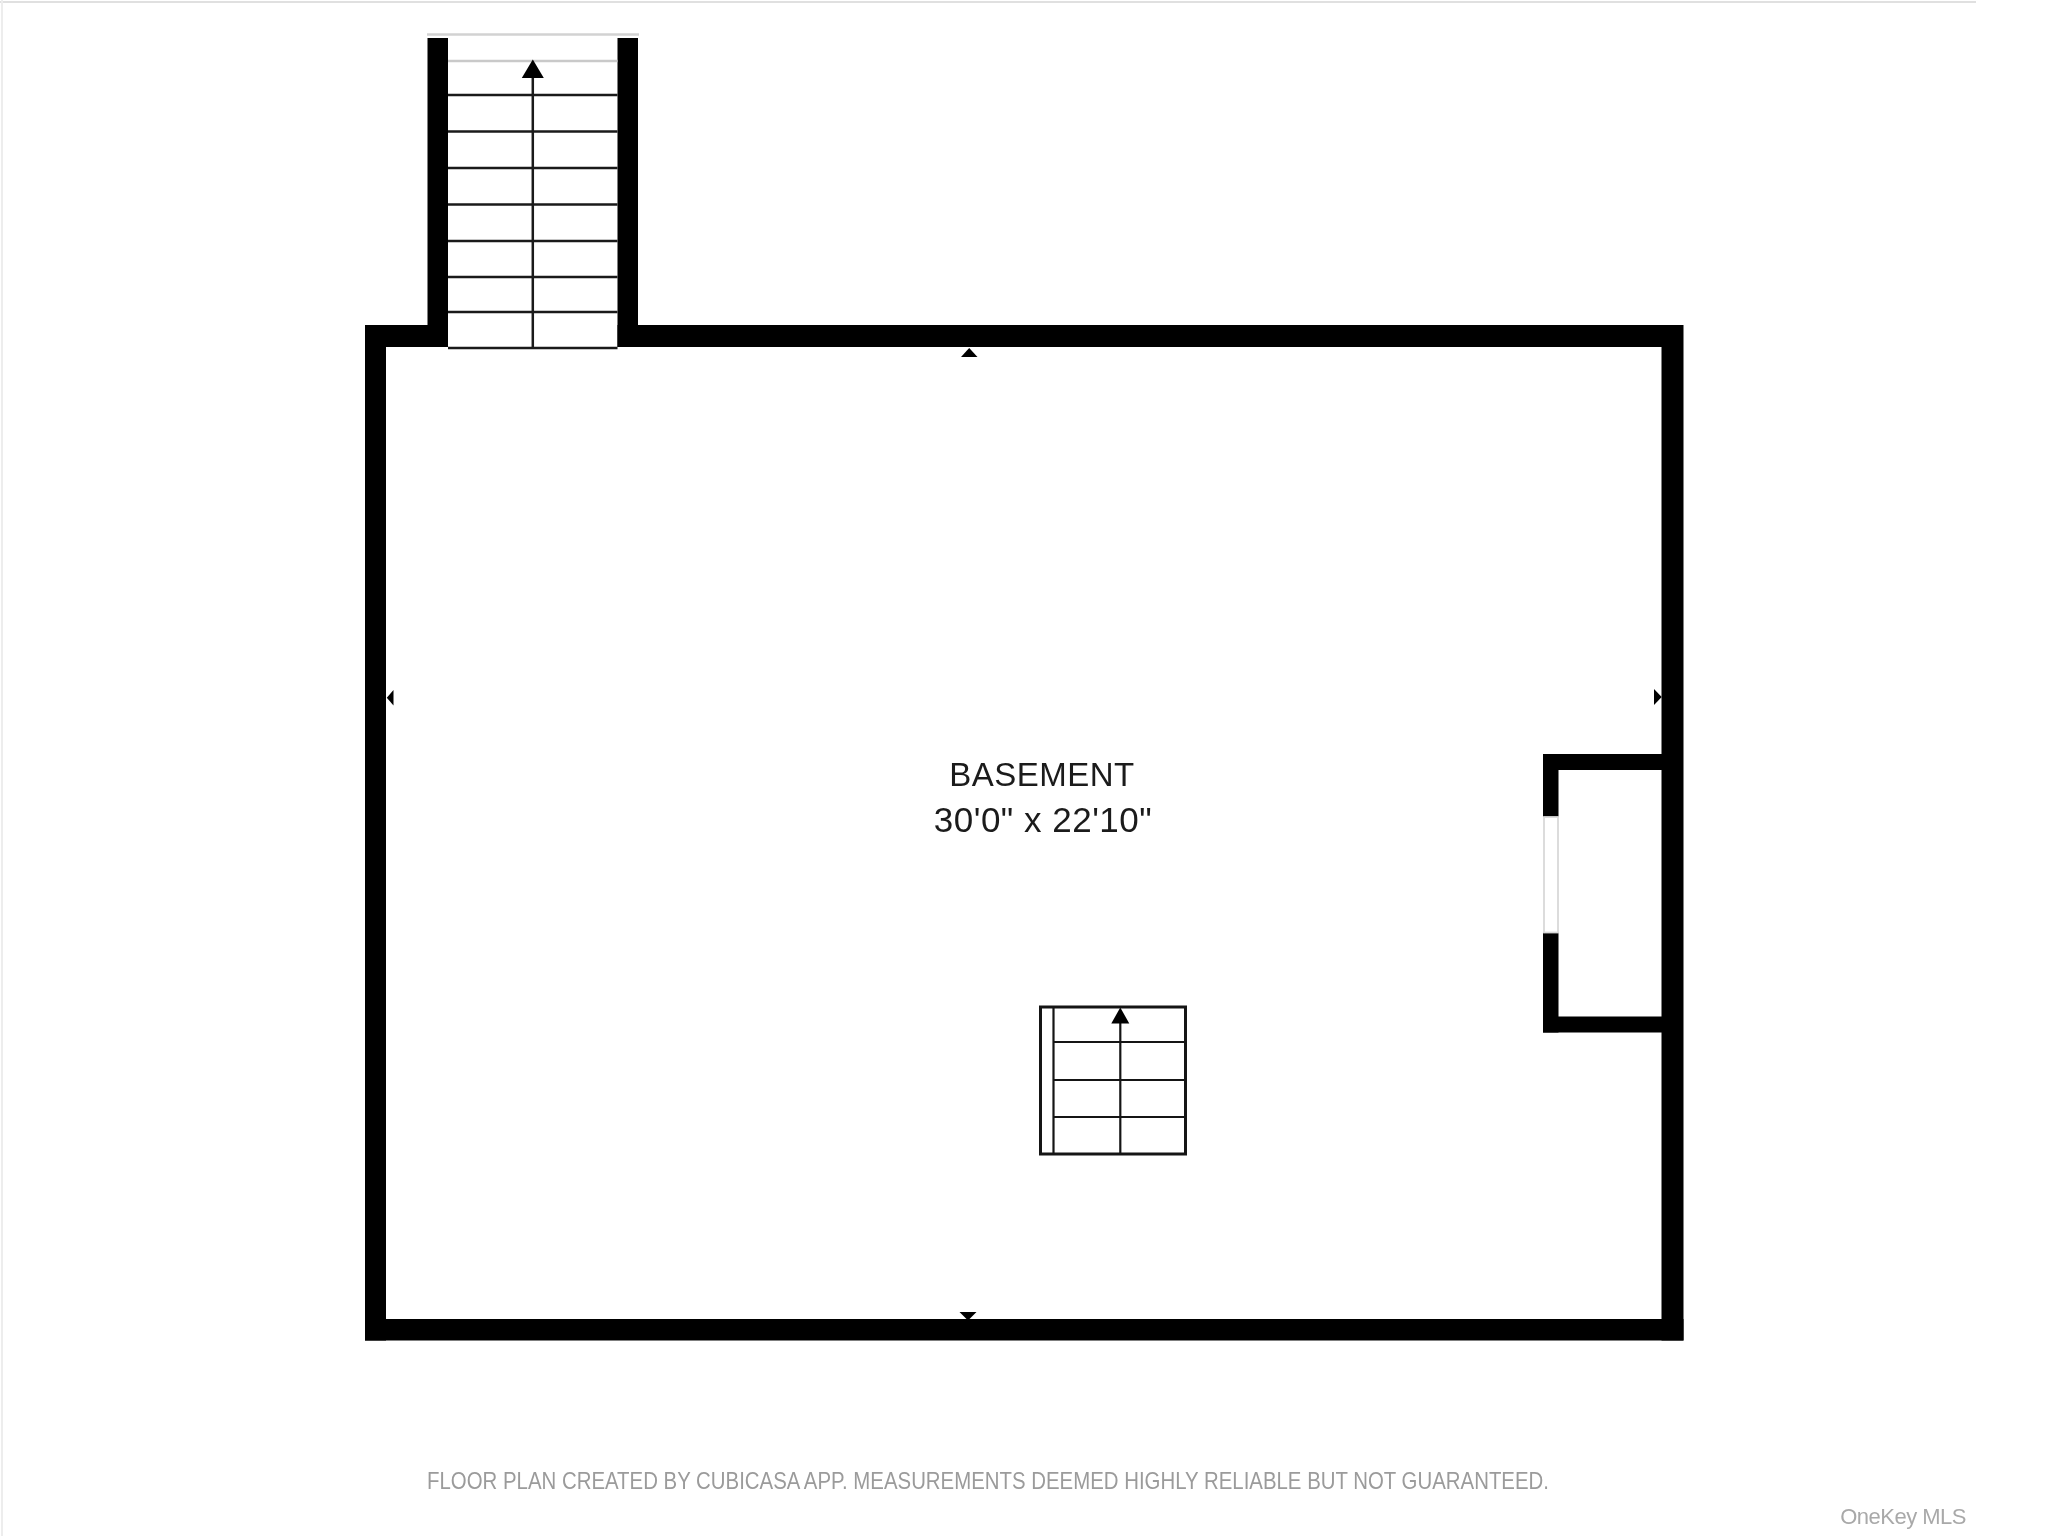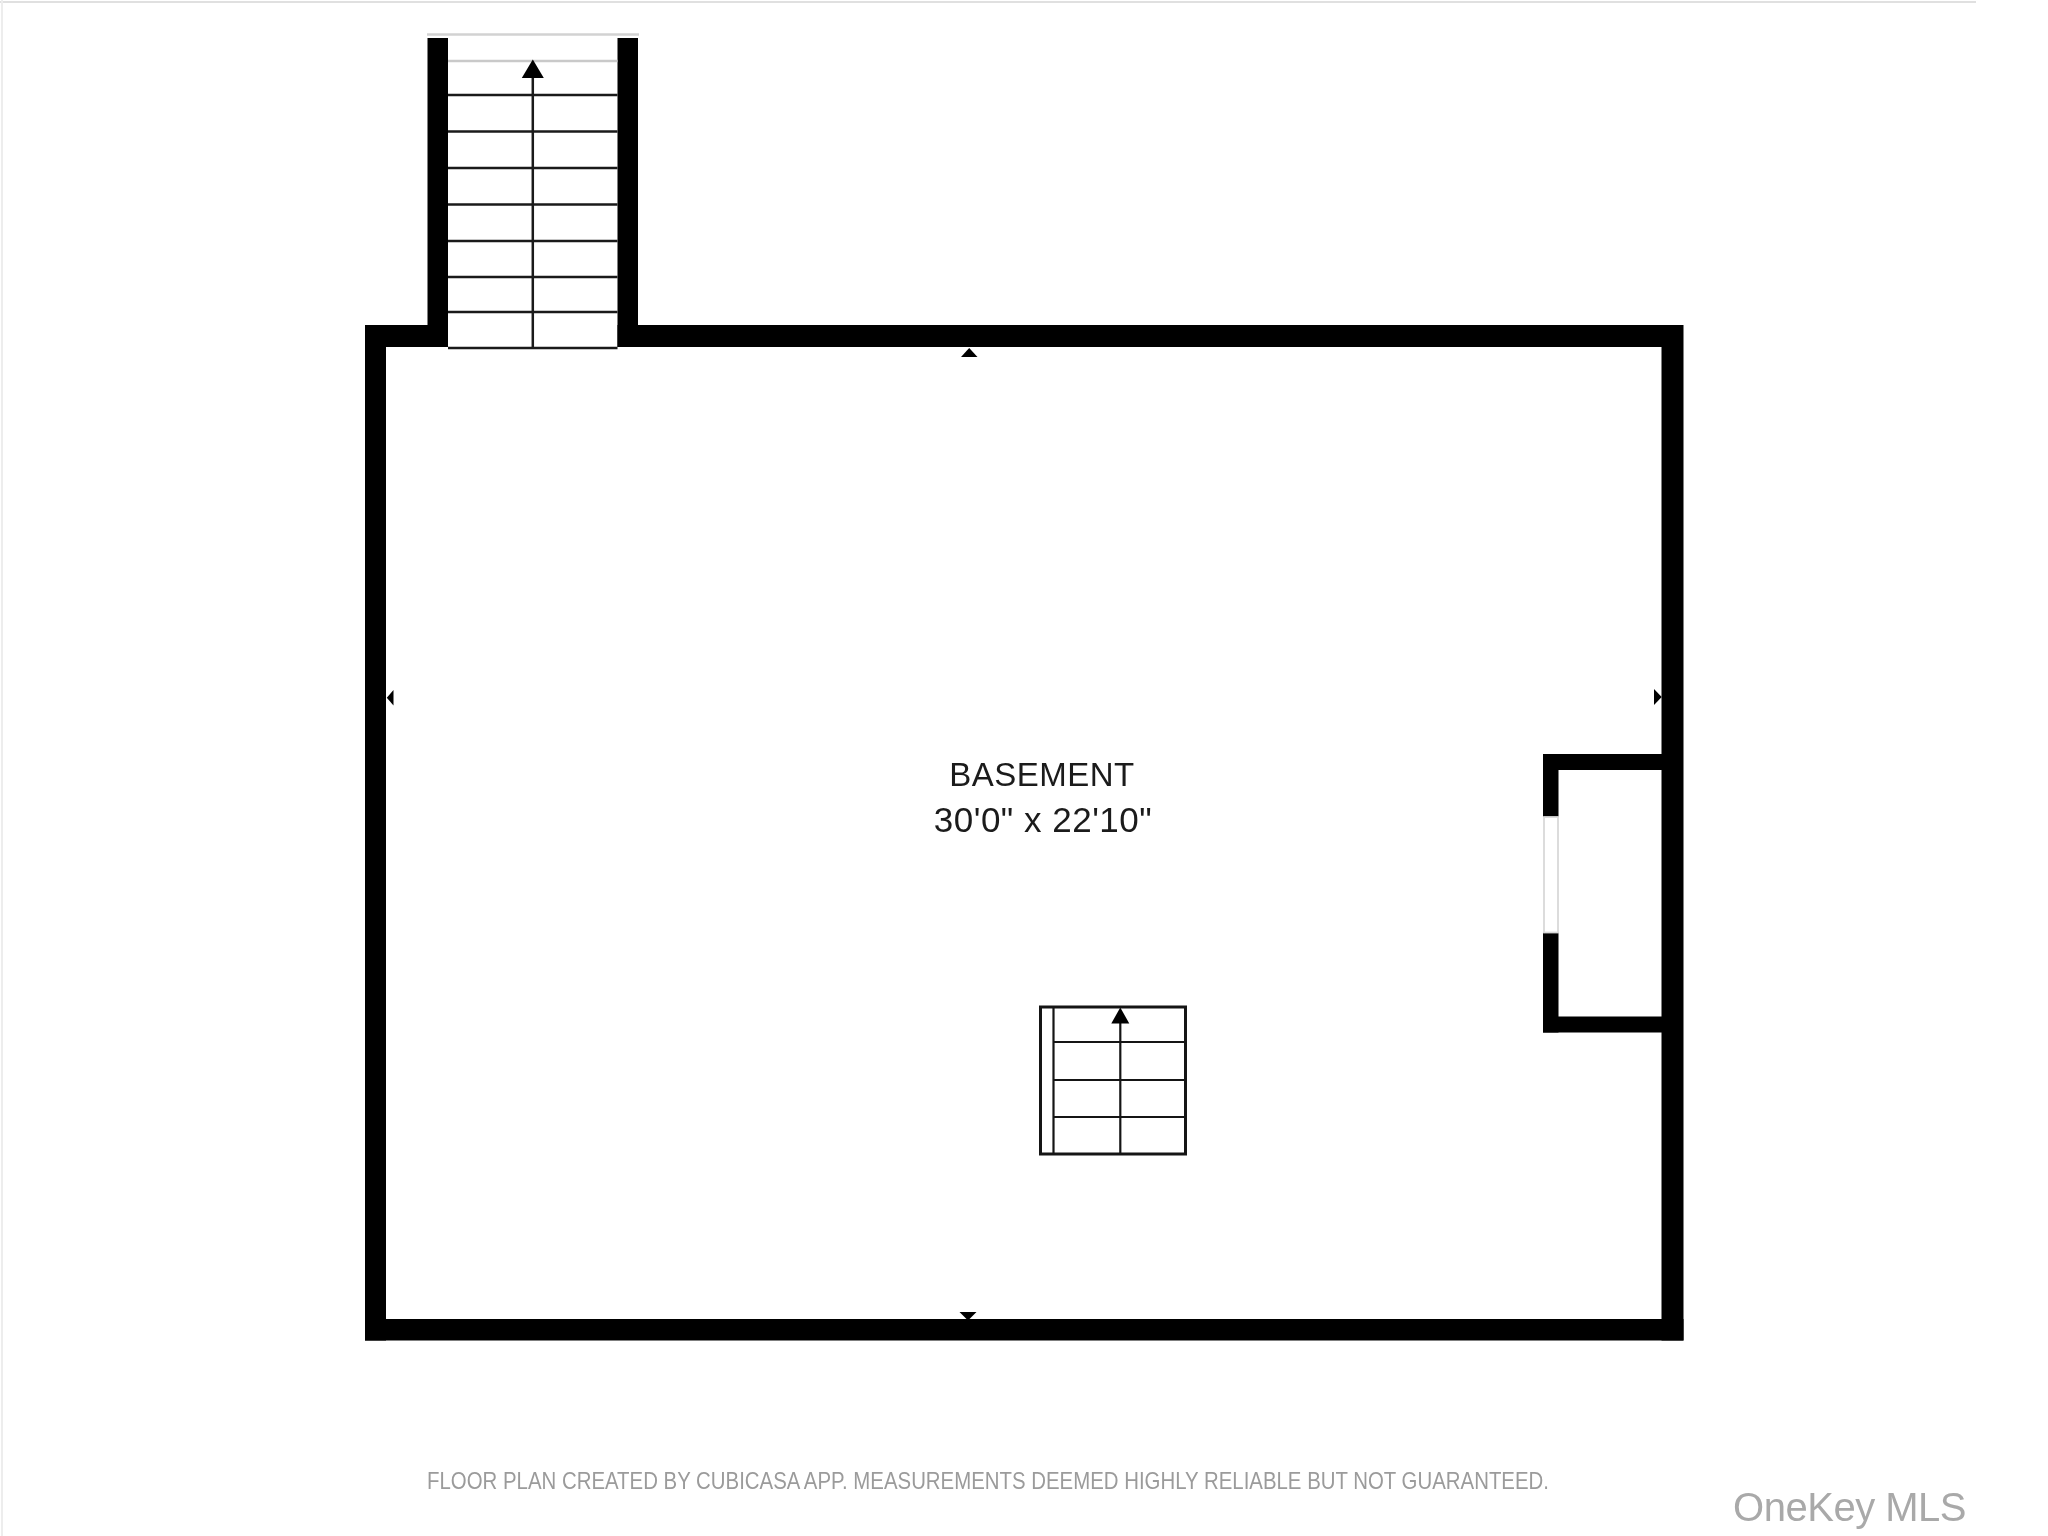--- a/index.html
+++ b/index.html
@@ -53,21 +53,21 @@
     letter-spacing:0px;
     color:var(--footer);
     transform:scaleX(0.85);
     transform-origin:center;
     white-space:nowrap;
   }
   .watermark{
     position:absolute;
     right:10px;
     bottom:6px;
-    font-size:40px;
+    font-size:22px;
     letter-spacing:-0.5px;
     color:var(--watermark);
     white-space:nowrap;
   }
   .edge-top{
     position:absolute;left:0;top:1px;width:100%;height:2px;
     background:var(--edge);
   }
   .edge-left{
     position:absolute;left:1px;top:0;width:2px;height:100%;

